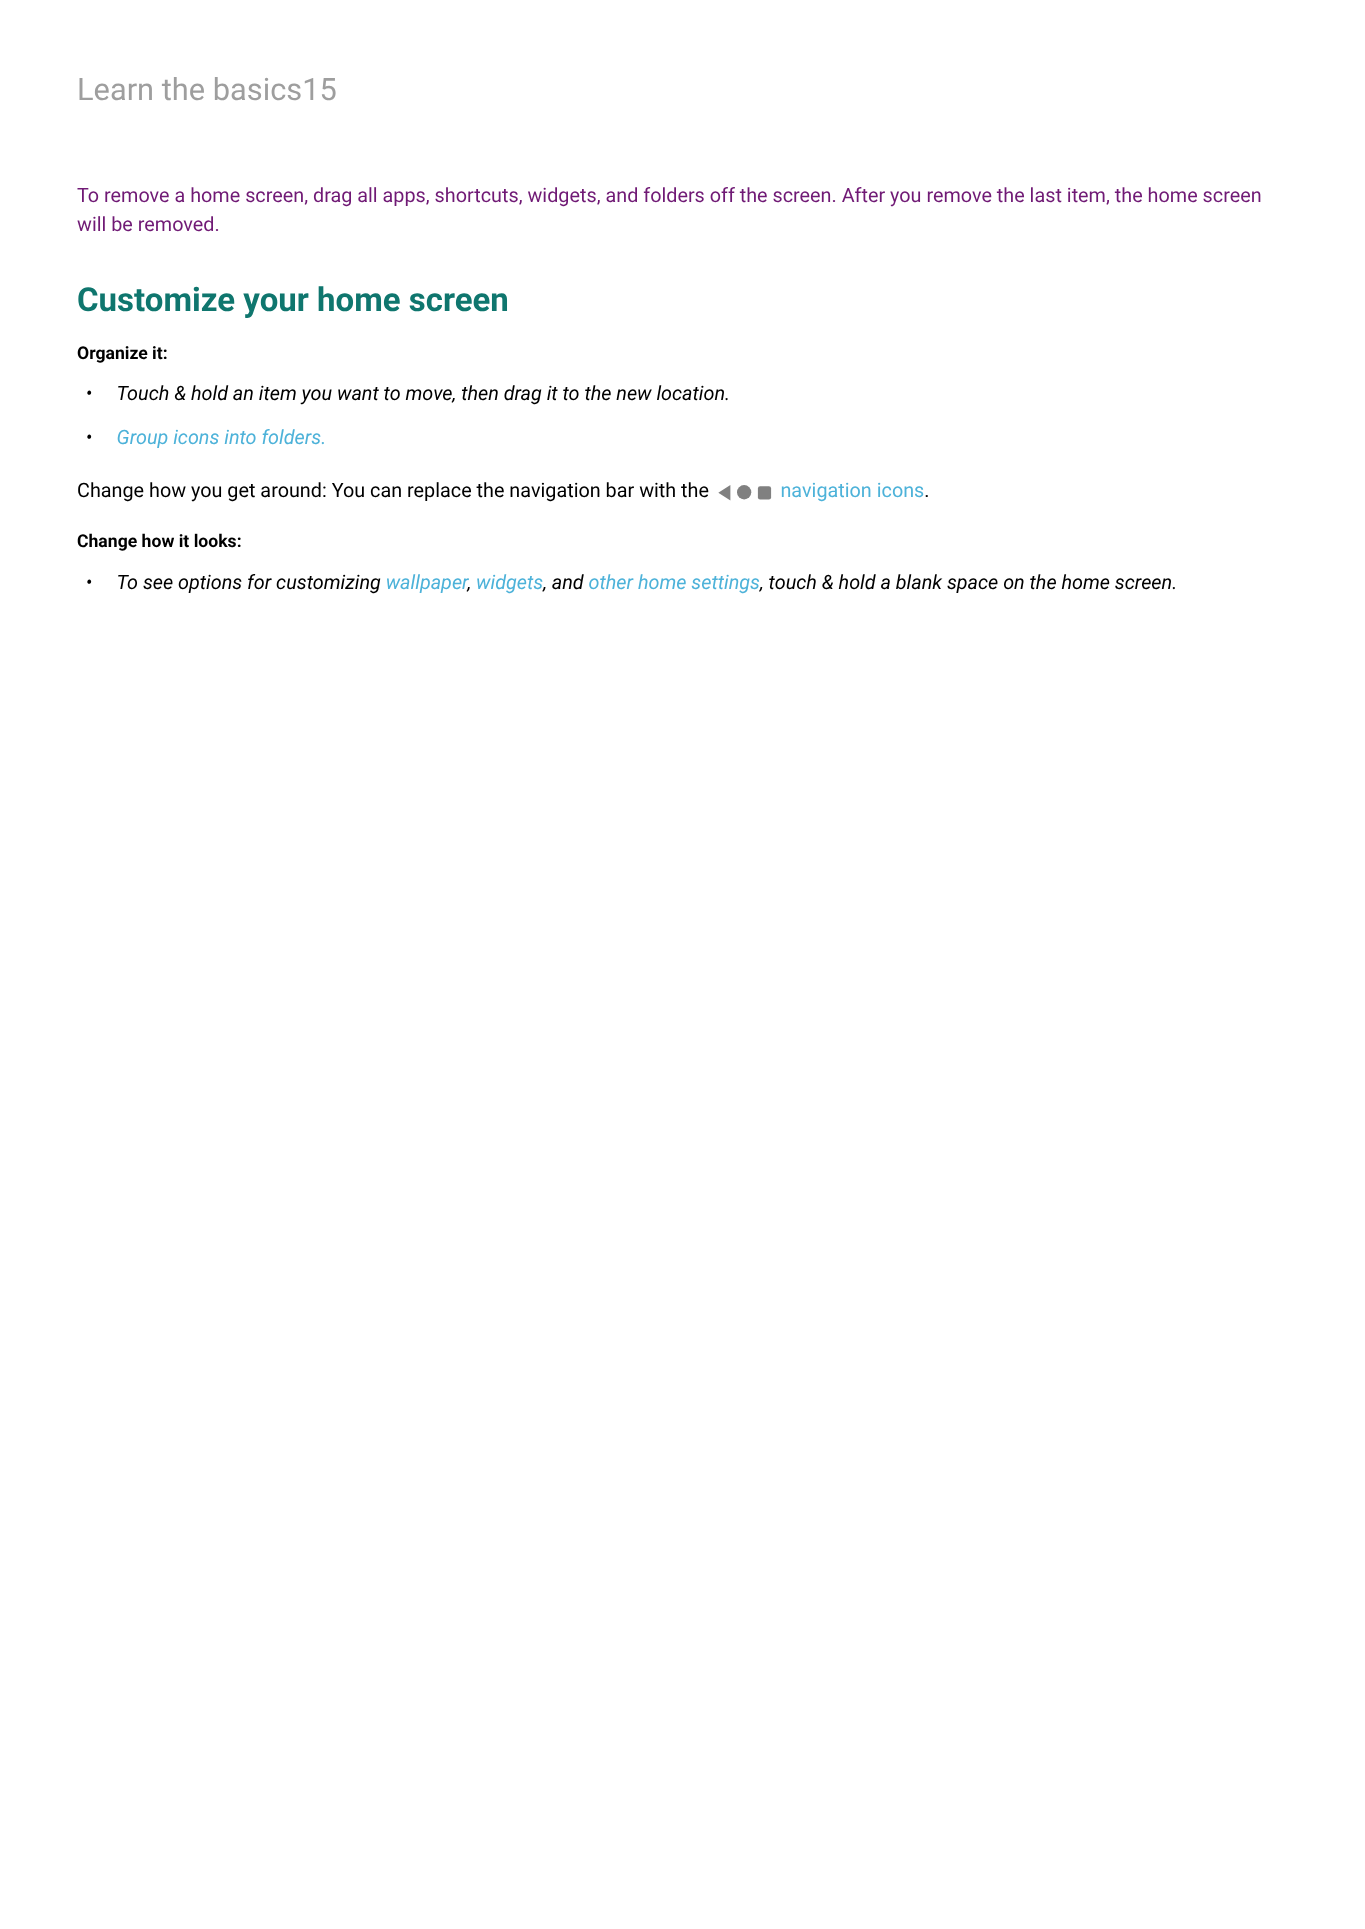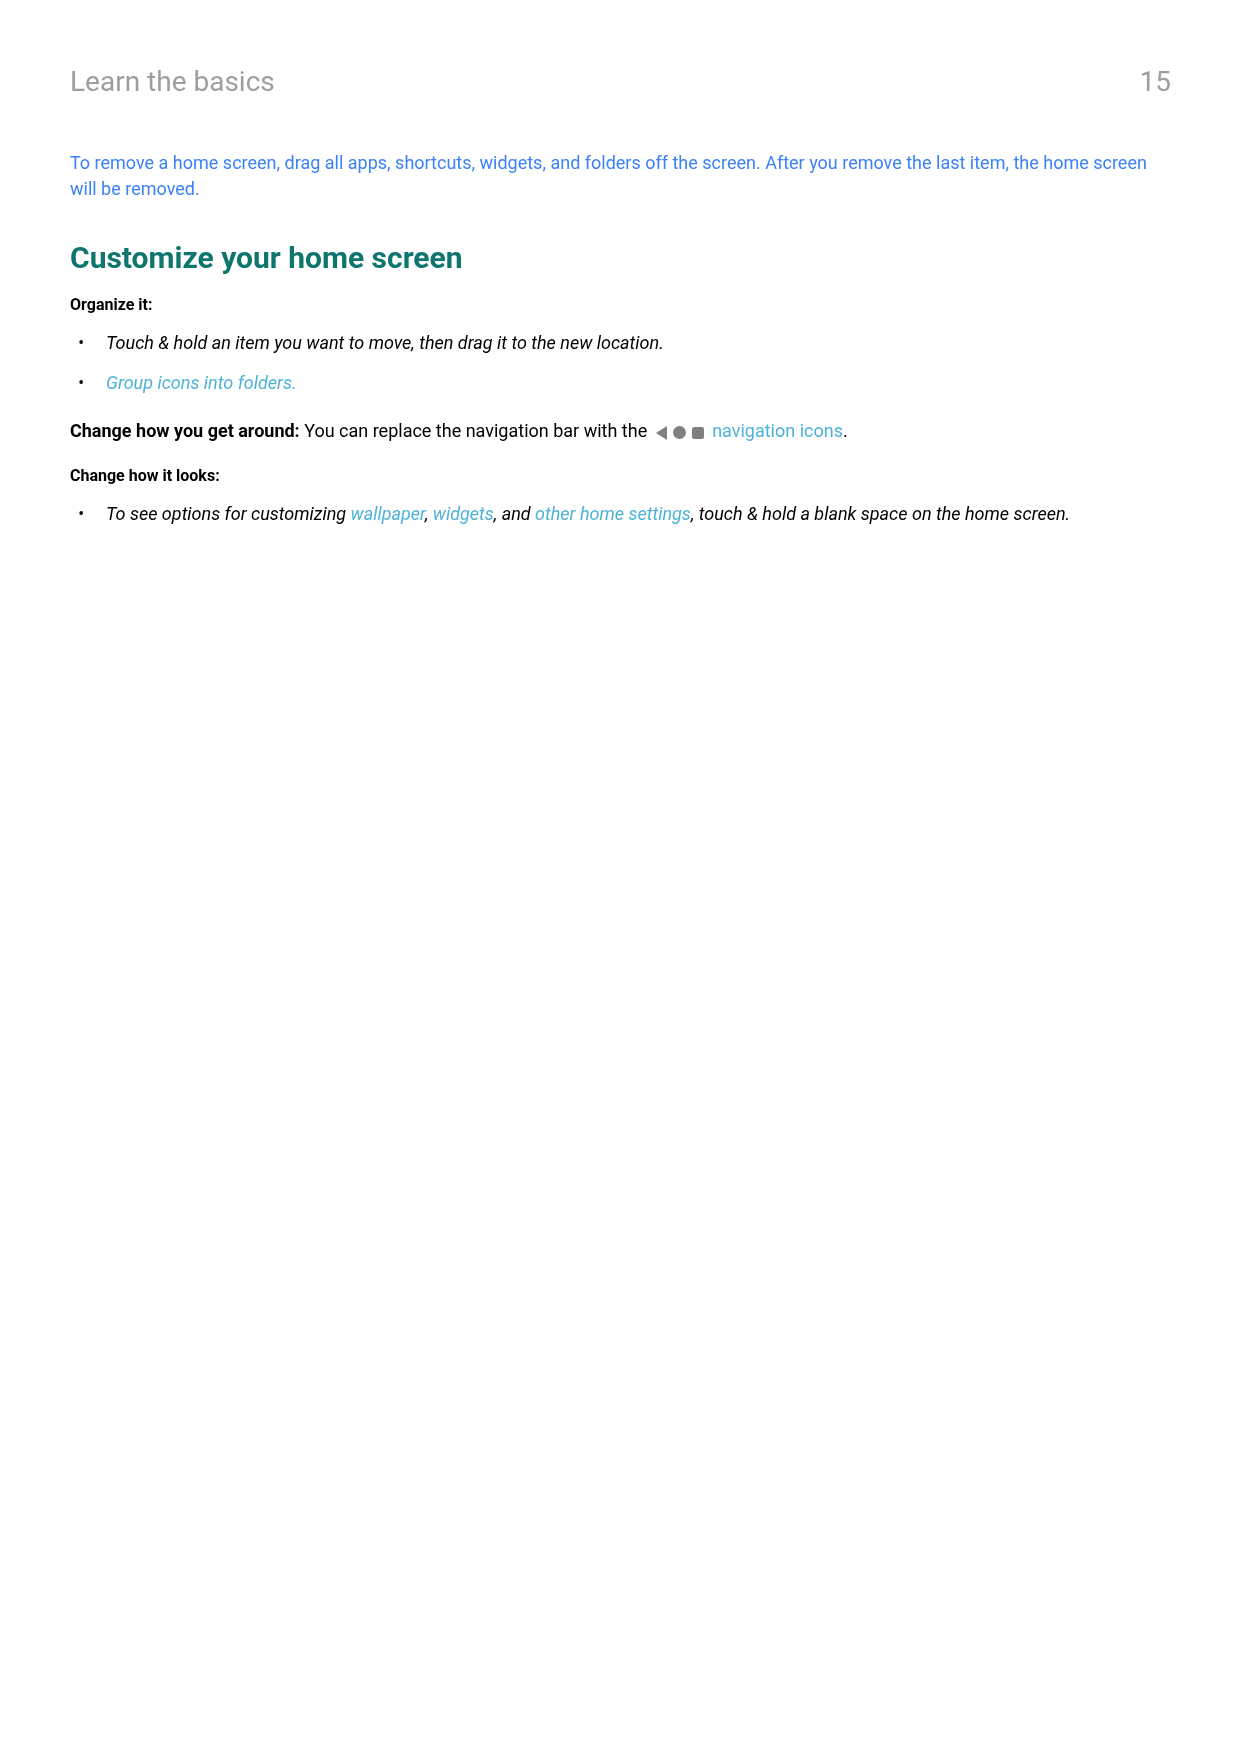--- a/index.html
+++ b/index.html
@@ -10,39 +10,37 @@
     body {
       font-family: -apple-system, BlinkMacSystemFont, "Segoe UI", Roboto, "Helvetica Neue", Arial, sans-serif;
       width: 1241px;
       height: 1754px;
       background: #ffffff;
       padding: 65px 70px;
       color: #000000;
     }
     .header {
       display: flex;
-      justify-content: space-between;
       align-items: baseline;
-      margin-bottom: 52px;
-      gap: 24px;
+      margin-bottom: 68px;
     }
     .header-title {
       font-size: 28px;
       font-weight: 400;
       color: #9e9e9e;
     }
     .page-number {
       font-size: 28px;
       font-weight: 400;
       color: #9e9e9e;
     }
     .intro-text {
       font-size: 18px;
       line-height: 1.45;
-      color: #3b82f6;
+      color: #701a75;
       margin-bottom: 38px;
     }
     .section-heading {
       font-size: 30px;
       font-weight: 700;
       color: #0f766e;
       margin-bottom: 20px;
     }
     .sub-heading {
       font-size: 16px;
@@ -75,21 +73,21 @@
       left: 8px;
       top: 0;
       font-size: 18px;
       color: #000000;
     }
     .link {
       color: #4db2d9;
       text-decoration: none;
     }
     .bold {
-      font-weight: 700;
+      font-weight: 400;
     }
     .nav-icons {
       display: inline-flex;
       align-items: center;
       gap: 6px;
       vertical-align: middle;
       margin: 0 4px;
     }
     .nav-back {
       width: 0;

